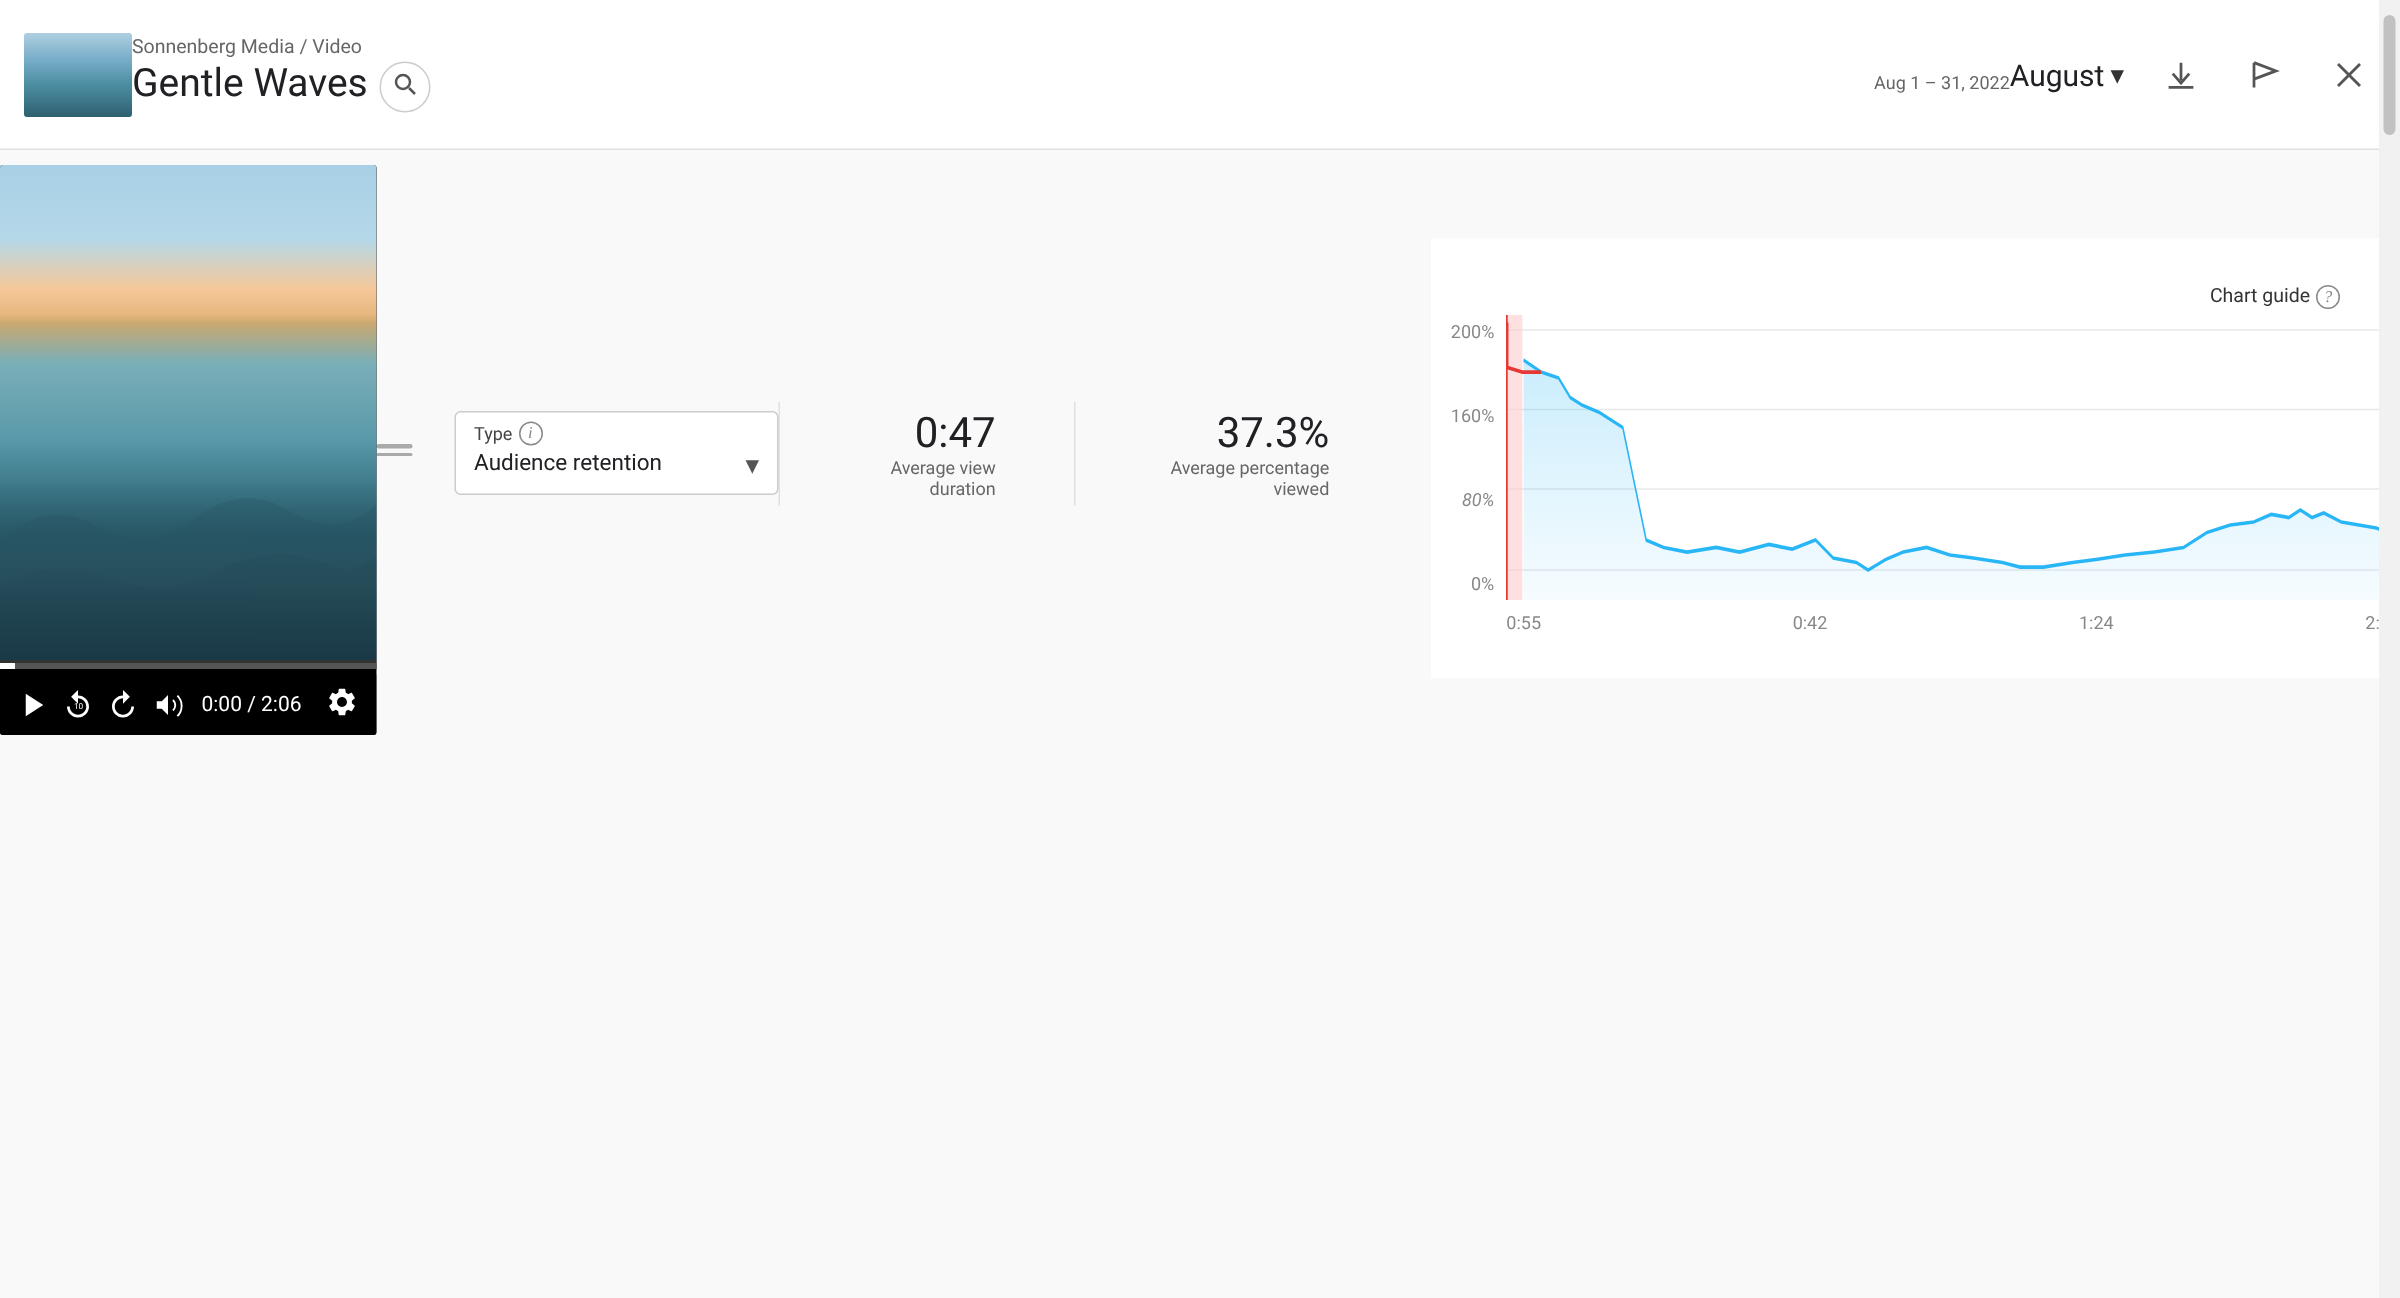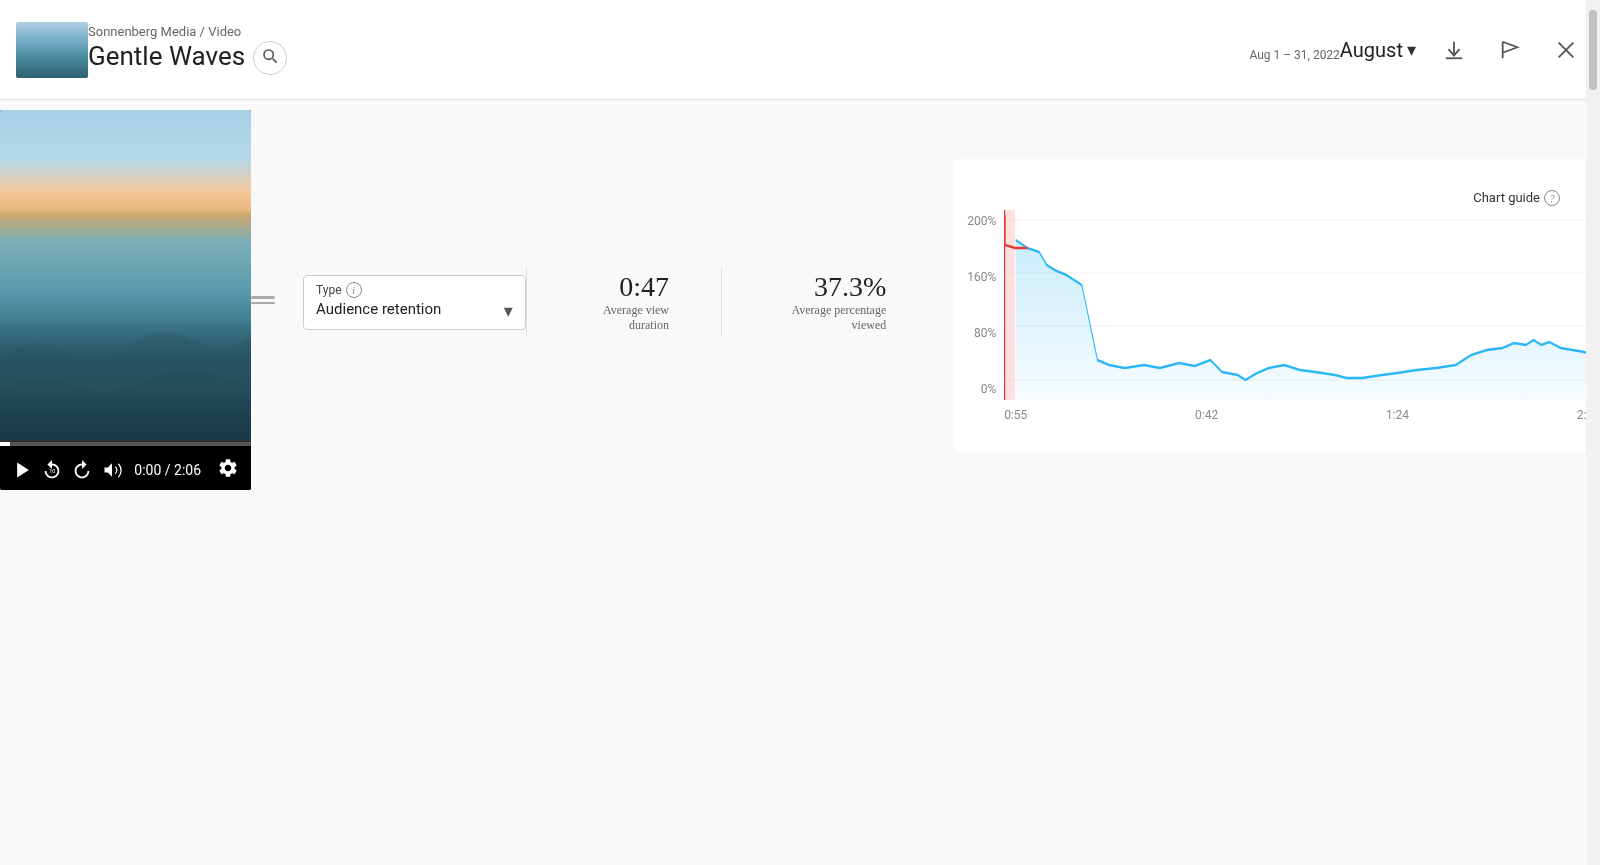--- a/index.html
+++ b/index.html
@@ -438,21 +438,21 @@
       <div class="type-label-row">
         <span>Type</span>
         <span class="info-circle">i</span>
       </div>
       <div class="type-value-row">
         <span>Audience retention</span>
         <span style="color:#555;font-size:18px;">▾</span>
       </div>
     </div>
 
-    <div style="display:flex;align-items:stretch;font-family:Liberation Serif, serif;">
+    <div style="display:flex;align-items:stretch;">
       <div class="stat-block" style="text-align:right;padding:4px 40px 4px 40px;">
         <div class="stat-value">0:47</div>
         <div class="stat-label">Average view duration</div>
       </div>
       <div class="stat-block" style="text-align:right;padding:4px 40px 4px 40px;border-left:1px solid #e0e0e0;margin-left:12px;">
         <div class="stat-value">37.3%</div>
         <div class="stat-label">Average percentage viewed</div>
       </div>
     </div>
   </div>
@@ -463,21 +463,21 @@
         <span>Chart guide</span>
         <span class="info-circle">?</span>
       </div>
     </div>
 
     <div style="display:flex;position:relative;width:100%;">
 
       <div style="display:flex;flex-direction:column;justify-content:space-between;height:190px;padding:4px 8px;width:50px;align-items:flex-end;flex-shrink:0;">
         <span style="font-size:12px;color:#888;">200%</span>
         <span style="font-size:12px;color:#888;">160%</span>
-        <span style="font-size:12px;color:#888;">80%</span>
+        <span style="font-size:12px;color:#888;font-style:italic;">80%</span>
         <span style="font-size:12px;color:#888;">0%</span>
       </div>
 
       <div style="flex:1;position:relative;">
         <svg class="chart-svg" viewBox="0 0 1530 190" preserveAspectRatio="none">
 
           <line x1="0" y1="10" x2="1530" y2="10" stroke="#e8e8e8" stroke-width="1"></line>
           <line x1="0" y1="63" x2="1530" y2="63" stroke="#e8e8e8" stroke-width="1"></line>
           <line x1="0" y1="116" x2="1530" y2="116" stroke="#e8e8e8" stroke-width="1"></line>
           <line x1="0" y1="170" x2="1530" y2="170" stroke="#e8e8e8" stroke-width="1"></line>

